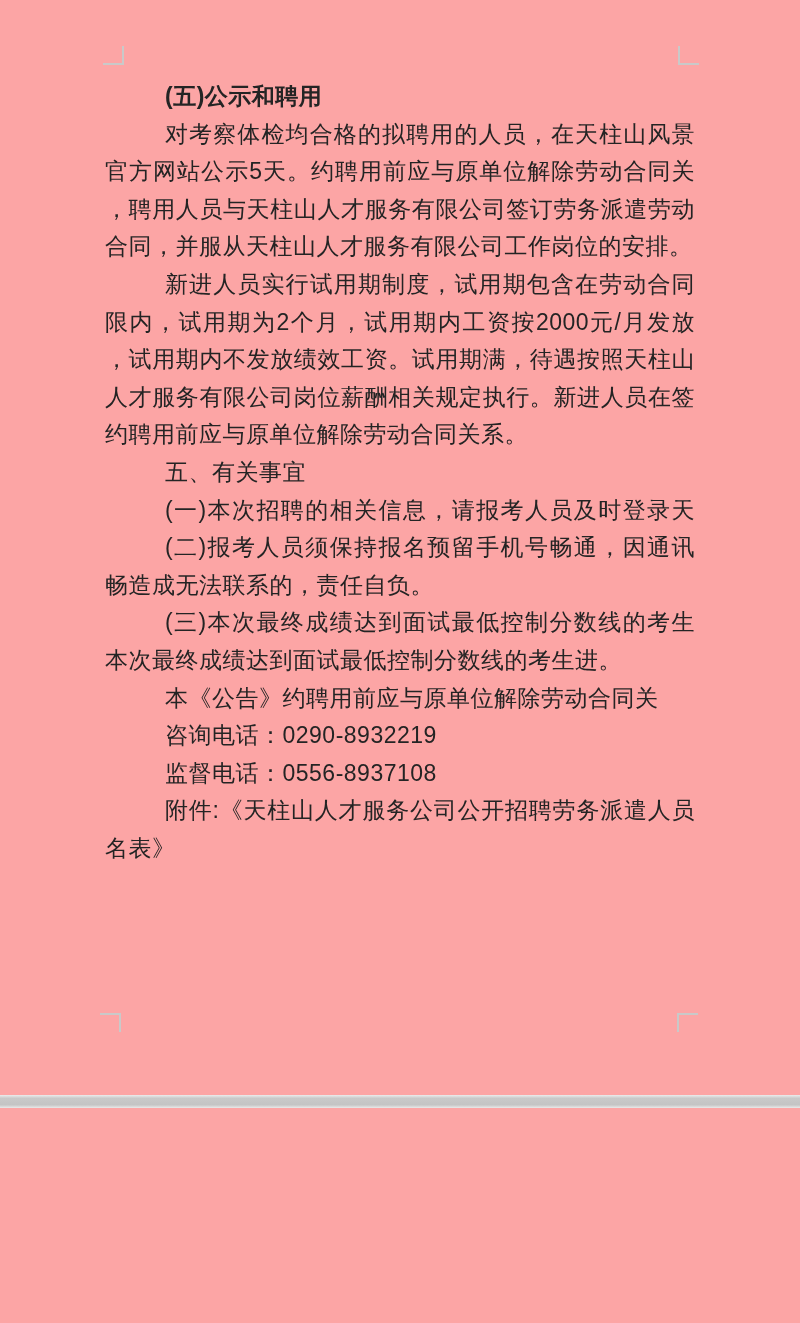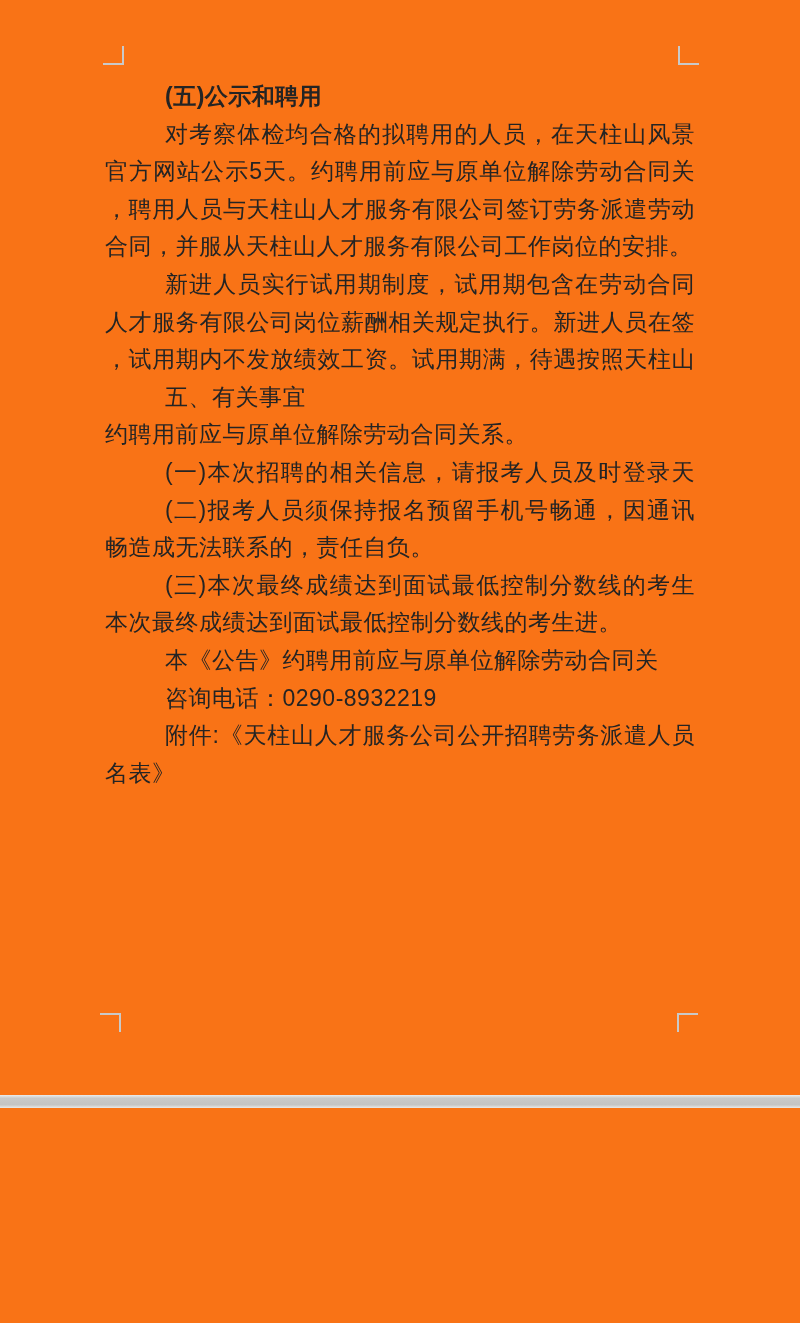--- a/index.html
+++ b/index.html
@@ -13,21 +13,21 @@
     background: #fdfdfd;
     font-family: "Liberation Sans", sans-serif;
     color: #242424;
     overflow: hidden;
   }
   
   .page {
     position: absolute;
     left: 0;
     width: 800px;
-    background: #f97316;
+    background: #fca5a5;
   }
   #page1 { top: 0; height: 1097px; }
   #page2 { top: 1108px; height: 215px; }
 
   
   .page-separator {
     position: absolute;
     left: 0;
     top: 1095px;
     width: 800px;
@@ -78,31 +78,33 @@
   <div class="crop-mark br-bt" style="left:100px; top:1013px;"></div>
   <div class="crop-mark bl-bt" style="left:677px; top:1013px;"></div>
 
   <div class="doc-text" id="doc-text">
       <div class="doc-line indent heading">(五)公示和聘用</div>
       <div class="doc-line indent fill">对考察体检均合格的拟聘用的人员，在天柱山风景区</div>
       <div class="doc-line fill">官方网站公示5天。约聘用前应与原单位解除劳动合同关系</div>
       <div class="doc-line fill">，聘用人员与天柱山人才服务有限公司签订劳务派遣劳动</div>
       <div class="doc-line">合同，并服从天柱山人才服务有限公司工作岗位的安排。</div>
       <div class="doc-line indent fill">新进人员实行试用期制度，试用期包含在劳动合同期</div>
+      <div class="doc-line fill">限内，试用期为2个月，试用期内工资按2000元/月发放</div>
+      <div class="doc-line fill">，试用期内不发放绩效工资。试用期满，待遇按照天柱山</div>
       <div class="doc-line fill">人才服务有限公司岗位薪酬相关规定执行。新进人员在签</div>
-      <div class="doc-line fill">，试用期内不发放绩效工资。试用期满，待遇按照天柱山</div>
+      <div class="doc-line">约聘用前应与原单位解除劳动合同关系。</div>
       <div class="doc-line indent">五、有关事宜</div>
-      <div class="doc-line">约聘用前应与原单位解除劳动合同关系。</div>
       <div class="doc-line indent fill">(一)本次招聘的相关信息，请报考人员及时登录天柱</div>
       <div class="doc-line indent fill">(二)报考人员须保持报名预留手机号畅通，因通讯不</div>
       <div class="doc-line">畅造成无法联系的，责任自负。</div>
       <div class="doc-line indent fill">(三)本次最终成绩达到面试最低控制分数线的考生进</div>
       <div class="doc-line">本次最终成绩达到面试最低控制分数线的考生进。</div>
       <div class="doc-line indent">本《公告》约聘用前应与原单位解除劳动合同关系。</div>
       <div class="doc-line indent">咨询电话：0290-8932219</div>
+      <div class="doc-line indent">监督电话：0556-8937108</div>
       <div class="doc-line indent fill">附件:《天柱山人才服务公司公开招聘劳务派遣人员报</div>
       <div class="doc-line">名表》</div>
     </div>
 </div>
 
 <div class="page-separator"></div>
 
 <div class="page" id="page2">
   
   

